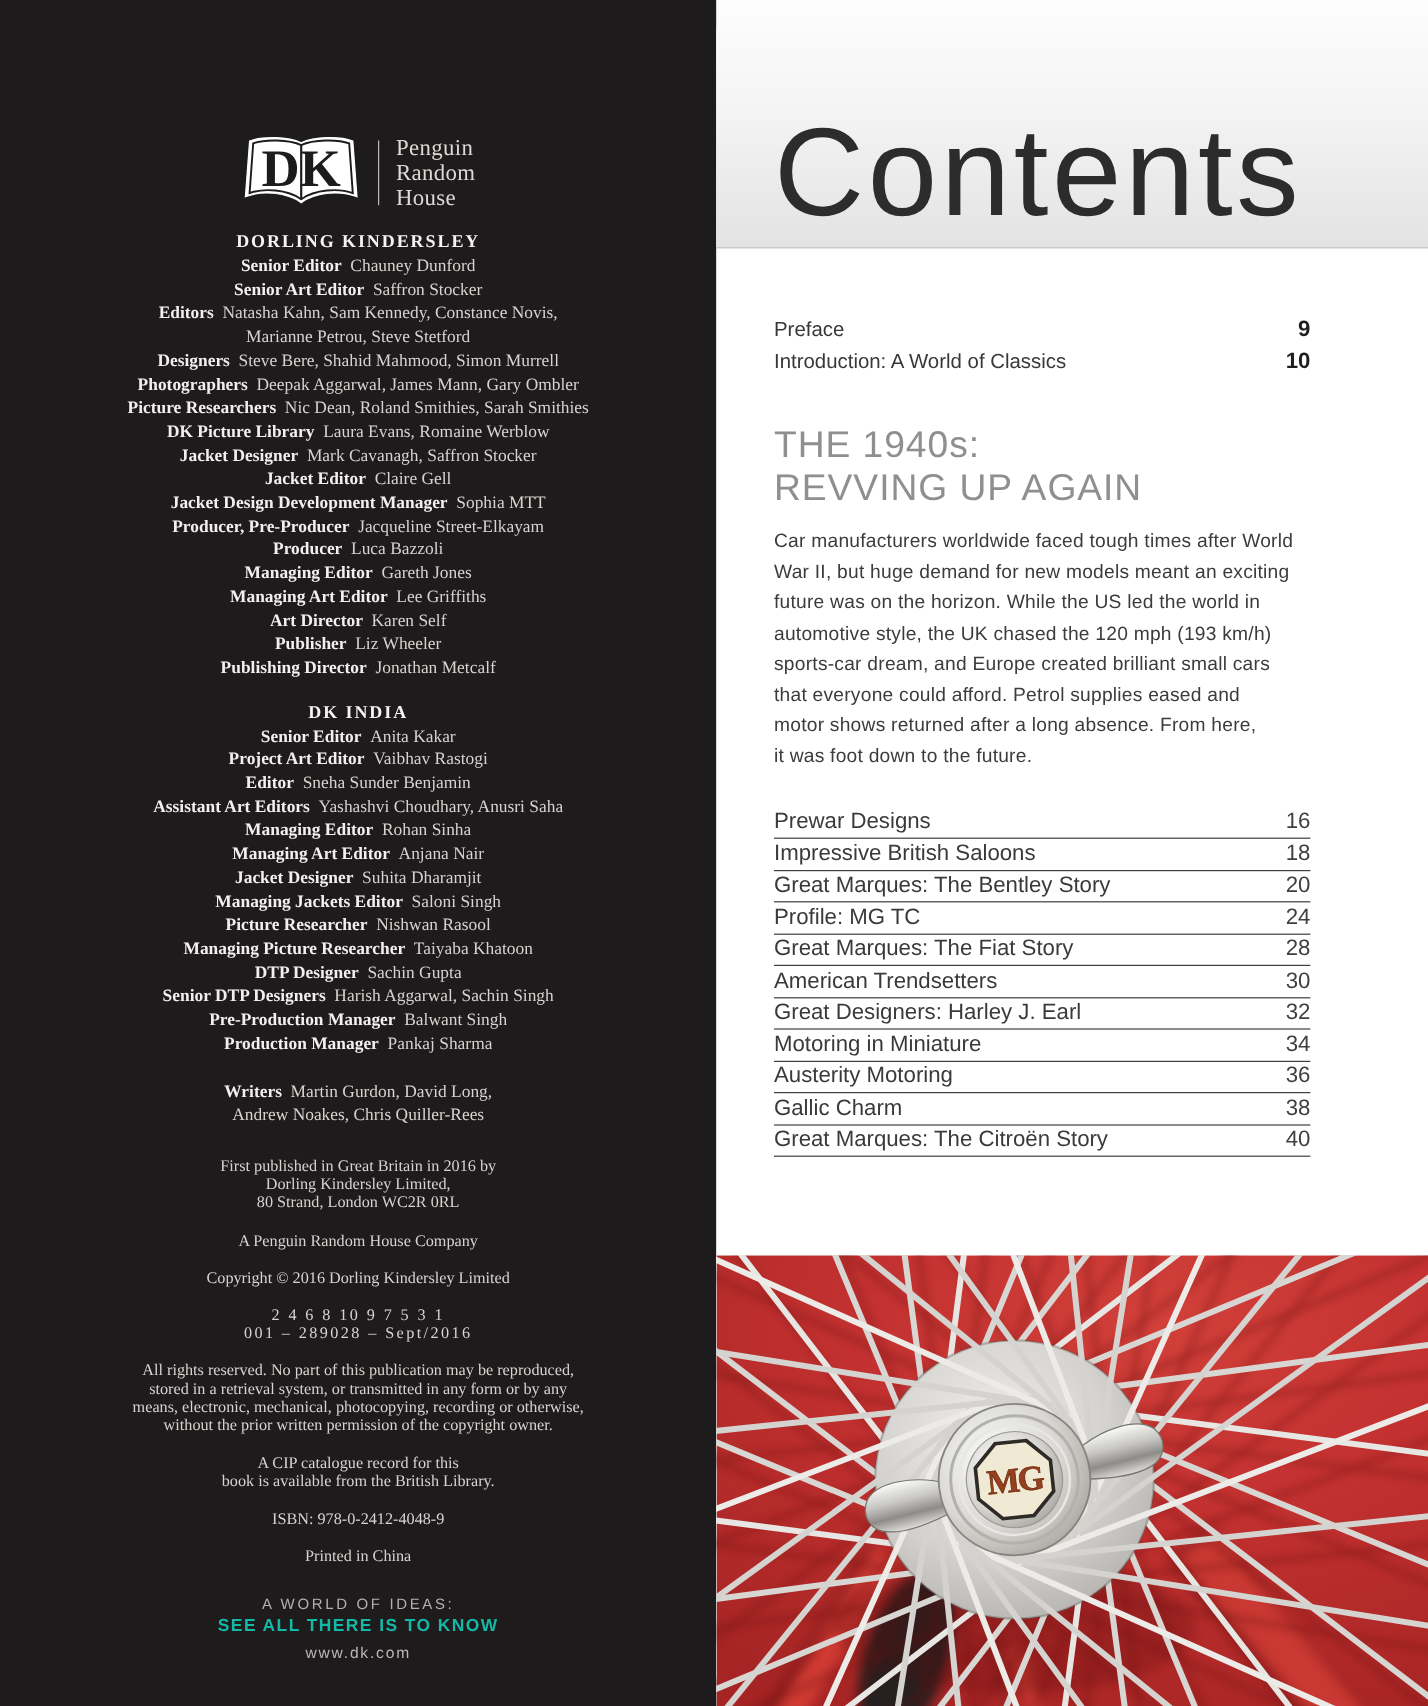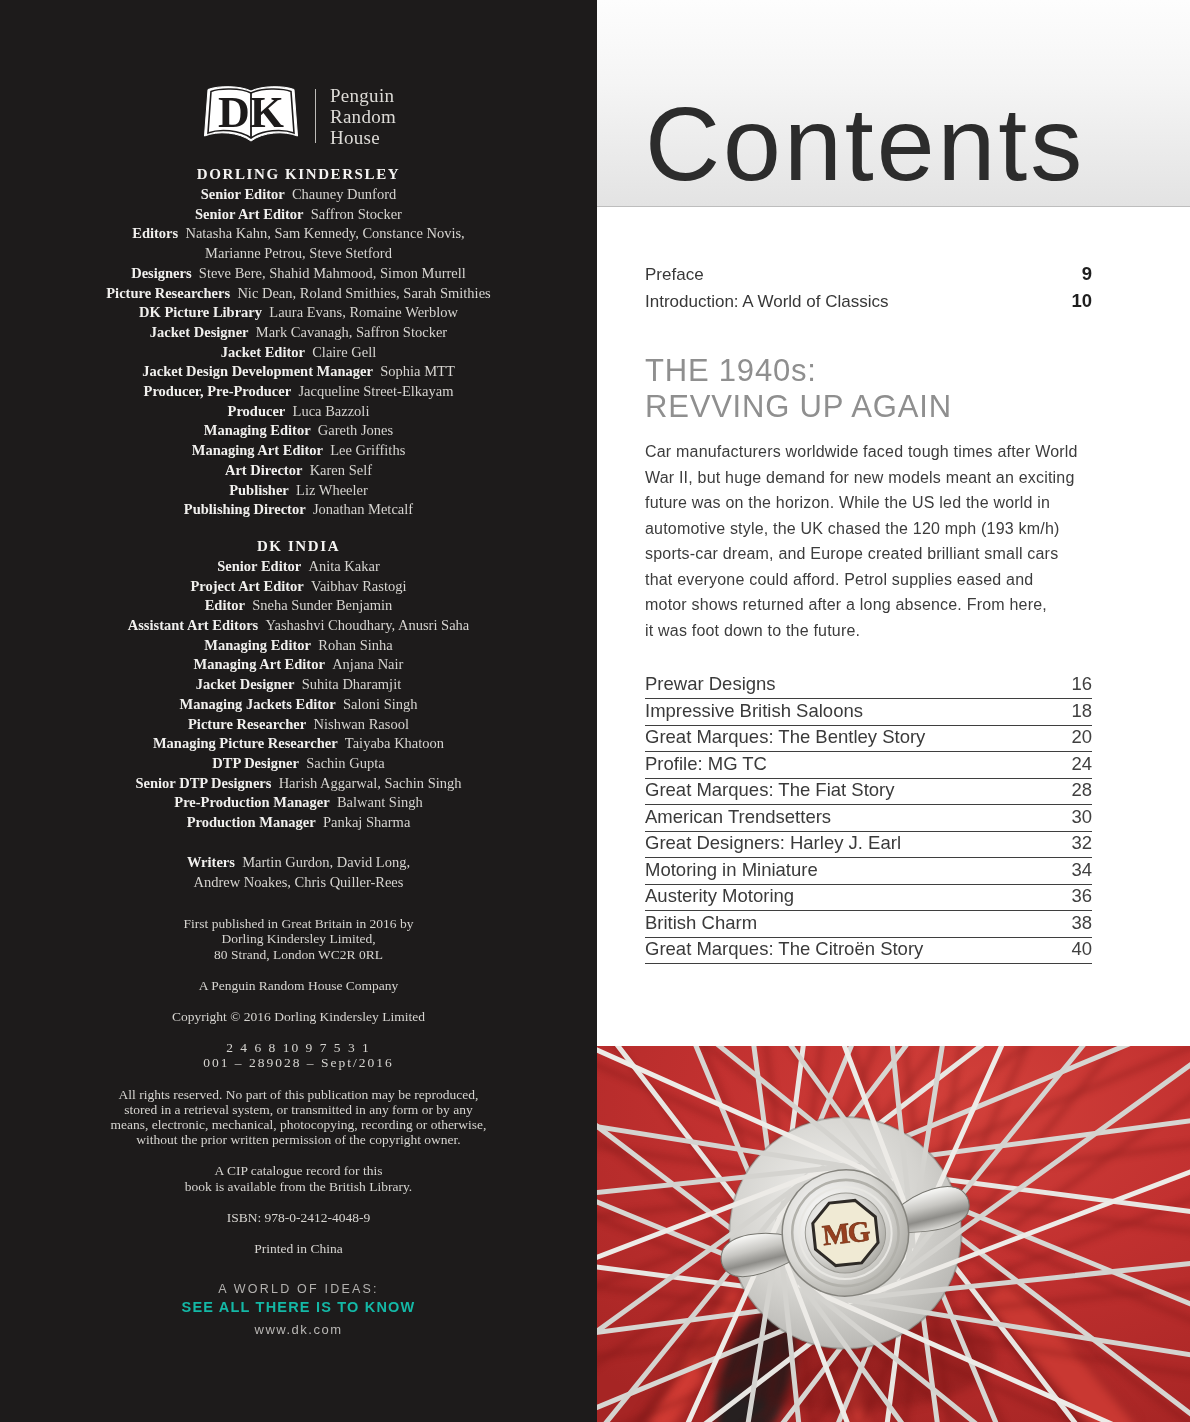--- a/index.html
+++ b/index.html
@@ -1,20 +1,20 @@
 <!DOCTYPE html>
 <html><head>
 <meta charset="utf-8">
 <style>
   html,body{margin:0;padding:0;background:#555;}
   .spread{position:relative;width:1190px;height:1422px;background:#ffffff;overflow:hidden;
           font-family:"Liberation Serif",serif;}
   
   .left-panel{position:absolute;left:0;top:0;width:597px;height:1422px;background:#1d1b1b;
-              color:#d8d6d2;text-align:center;box-sizing:border-box;padding-top:84px;}
+              color:#d8d6d2;text-align:center;box-sizing:border-box;padding-top:112px;}
   .logo-row{display:flex;align-items:center;justify-content:center;gap:14px;margin-bottom:16px;}
   .logo-divider{width:1px;height:54px;background:#bdbbb8;}
   .prh{white-space:pre-line;font-size:19px;line-height:21px;color:#dddbd7;text-align:left;letter-spacing:.3px;}
   .group-heading{font-size:15px;font-weight:bold;color:#f5f4f2;letter-spacing:1.6px;margin:18px 0 2px 0;}
   .credits{margin-bottom:2px;}
   .credit{font-size:14.5px;line-height:19.7px;padding:0 70px;}
   .c-label{font-weight:bold;color:#f1f0ee;}
   .c-value{color:#d6d4d0;white-space:pre-line;}
   .imprints{margin-top:24px;}
   .imprints p{white-space:pre-line;font-size:13.5px;line-height:15.2px;margin:0 0 16px 0;color:#d6d4d0;padding:0 28px;}
@@ -68,20 +68,21 @@
 
         <div class="credit"><span class="c-label">Senior Editor</span> <span class="c-value">Chauney Dunford</span></div>
 
         <div class="credit"><span class="c-label">Senior Art Editor</span> <span class="c-value">Saffron Stocker</span></div>
 
         <div class="credit"><span class="c-label">Editors</span> <span class="c-value">Natasha Kahn, Sam Kennedy, Constance Novis,
 Marianne Petrou, Steve Stetford</span></div>
 
         <div class="credit"><span class="c-label">Designers</span> <span class="c-value">Steve Bere, Shahid Mahmood, Simon Murrell</span></div>
 
+        <div class="credit"><span class="c-label">Photographers</span> <span class="c-value">Deepak Aggarwal, James Mann, Gary Ombler</span></div>
 
         <div class="credit"><span class="c-label">Picture Researchers</span> <span class="c-value">Nic Dean, Roland Smithies, Sarah Smithies</span></div>
 
         <div class="credit"><span class="c-label">DK Picture Library</span> <span class="c-value">Laura Evans, Romaine Werblow</span></div>
 
         <div class="credit"><span class="c-label">Jacket Designer</span> <span class="c-value">Mark Cavanagh, Saffron Stocker</span></div>
 
         <div class="credit"><span class="c-label">Jacket Editor</span> <span class="c-value">Claire Gell</span></div>
 
         <div class="credit"><span class="c-label">Jacket Design Development Manager</span> <span class="c-value">Sophia MTT</span></div>
@@ -248,21 +249,21 @@
             <span class="toc-label">Motoring in Miniature</span>
             <span class="toc-page">34</span>
           </div>
 
           <div class="toc-row">
             <span class="toc-label">Austerity Motoring</span>
             <span class="toc-page">36</span>
           </div>
 
           <div class="toc-row">
-            <span class="toc-label">British Charm</span>
+            <span class="toc-label">Gallic Charm</span>
             <span class="toc-page">38</span>
           </div>
 
           <div class="toc-row">
             <span class="toc-label">Great Marques: The Citroën Story</span>
             <span class="toc-page">40</span>
           </div>
         </div>
     </div>
 

